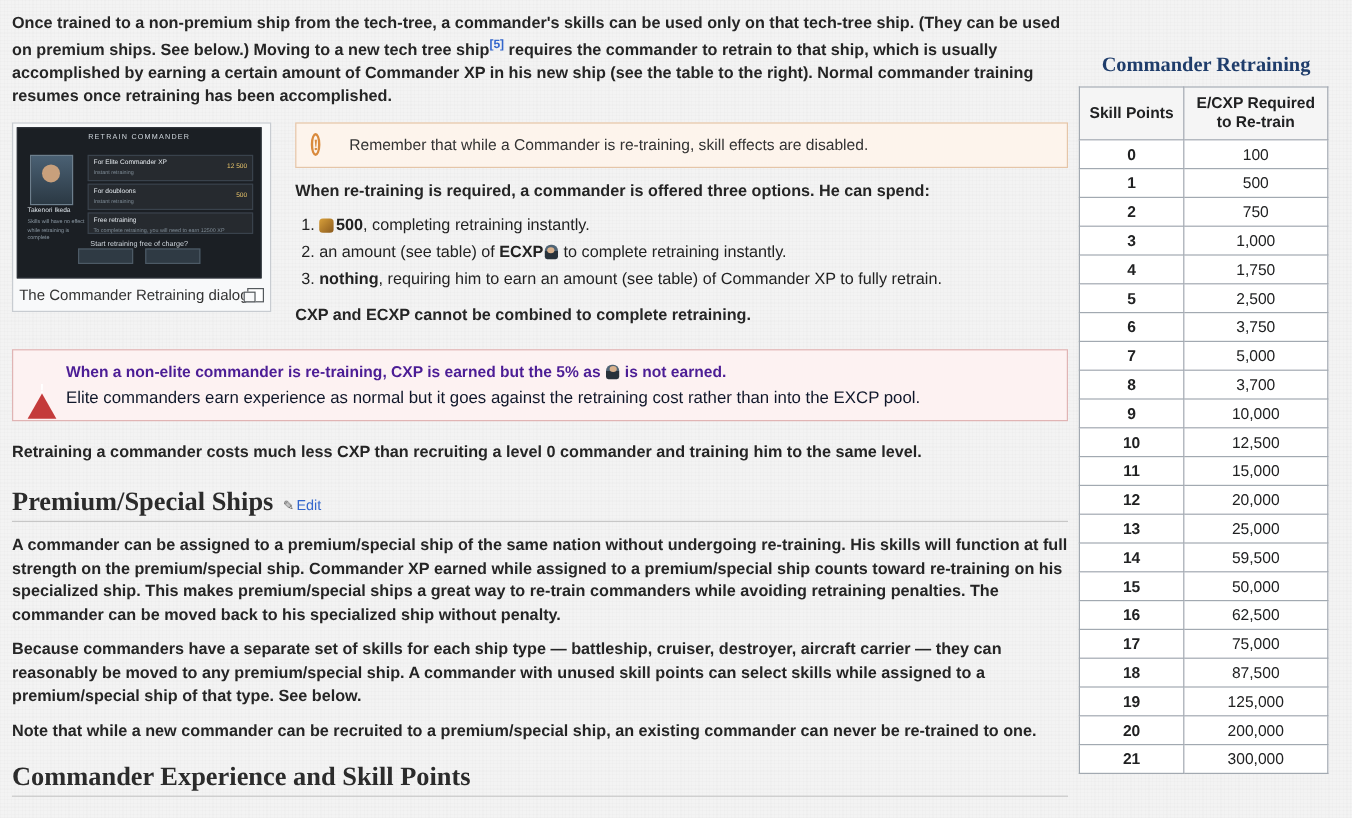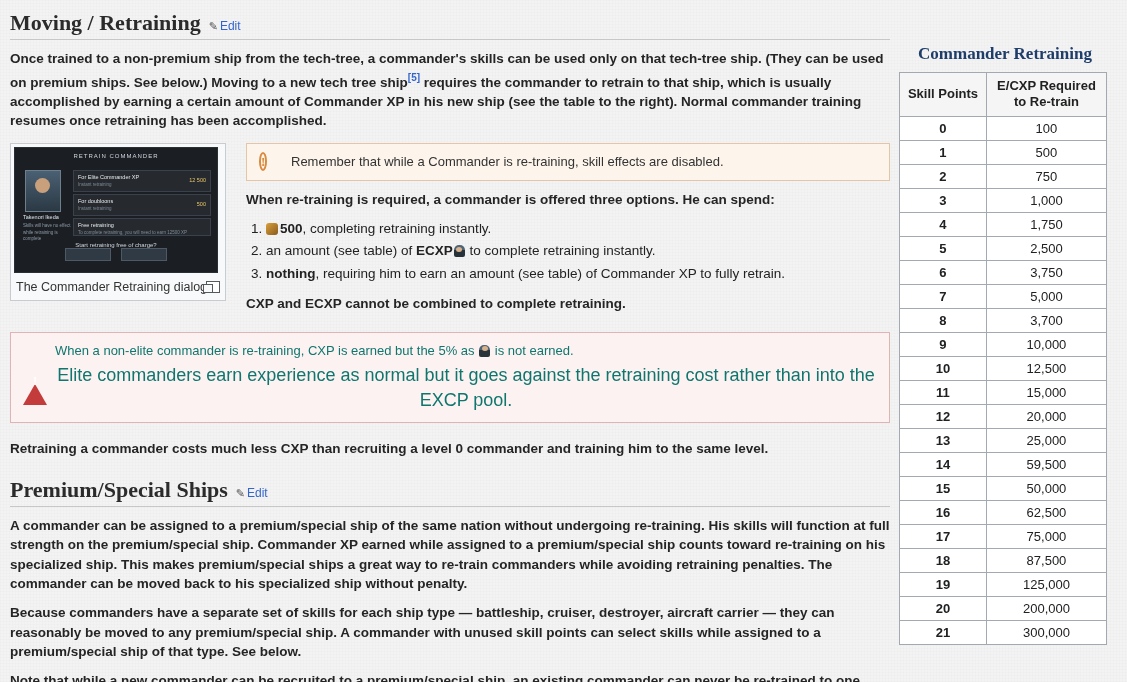--- a/index.html
+++ b/index.html
@@ -163,22 +163,22 @@
   .icon-warning-tri {
     width: 0; height: 0;
     border-left: 12px solid transparent; border-right: 12px solid transparent;
     border-bottom: 21px solid #c43b3b; position: relative;
   }
   .icon-warning-tri:after {
     content: "!"; position: absolute; left: -2.5px; top: 5px; width: 5px;
     color: #fff; font-size: 11px; font-weight: bold; text-align: center;
     font-family: "Liberation Sans", sans-serif;
   }
-  .notebox .nb-strong { font-weight: normal; color: #0f766e; }
-  .notebox .nb-sub { color: #0f766e; font-size: 18px; margin-top: 3px; text-align: center; }
+  .notebox .nb-strong { font-weight: bold; color: #4c1d95; }
+  .notebox .nb-sub { color: #0f172a; font-size: 14px; margin-top: 3px; }
 
   
   .rightcol {
     margin-left: 236px;
   }
   ol.opts {
     margin: 8px 0 0 0;
     padding-left: 20px;
     line-height: 1.62;
     font-size: 13.5px;
@@ -244,23 +244,20 @@
   }
   table.retrain td.sp { font-weight: bold; width: 42%; }
 </style>
 </head>
 <body>
 
 <div class="page">
 
   <div class="content">
 
-    <h2 class="section-title">
-      <span class="title-text">Moving / Retraining</span><a class="edit-link"><span class="pencil">✎</span><span>Edit</span></a>
-    </h2>
 
     <p class="para"><span>Once trained to a non-premium ship from the tech-tree, a commander's skills can be used only on that tech-tree ship. (They can be used on premium ships. See below.) Moving to a new tech tree ship</span><sup><a class="ref">[5]</a></sup><span> requires the commander to retrain to that ship, which is usually accomplished by earning a certain amount of Commander XP in his new ship (see the table to the right). Normal commander training resumes once retraining has been accomplished.</span></p>
 
     <div class="figure">
       <div class="thumb">
         <div class="t-title">RETRAIN COMMANDER</div>
         <div class="portrait"></div>
         <div class="pname">Takenori Ikeda</div>
         <div class="pdesc">Skills will have no effect while retraining is complete</div>
         <div class="opt opt1">

